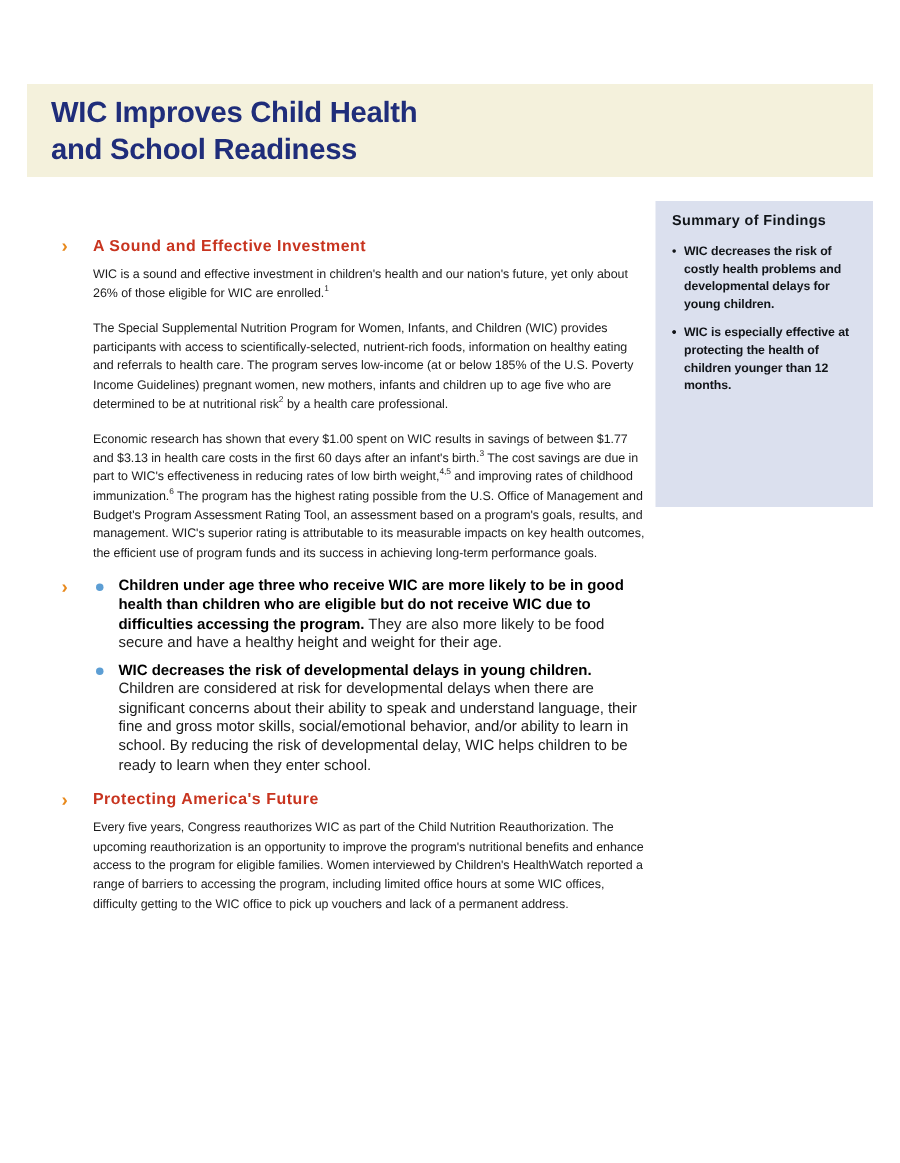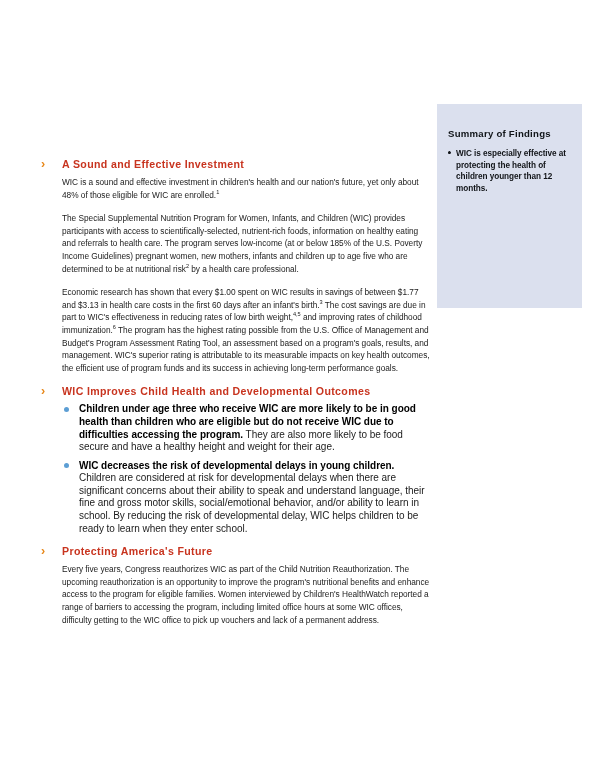--- a/index.html
+++ b/index.html
@@ -75,26 +75,26 @@
     font-size: 19.5px;
     line-height: 25px;
     letter-spacing: -0.2px;
   }
   .doc-title .line2 { display: block; }
 
   
   .sidebar {
     position: absolute;
     left: 437px;
-    top: 104px;
+    top: 134px;
     width: 145px;
     height: 204px;
     background: #dbe0ee;
     box-sizing: border-box;
-    padding: 24px 10px 10px 11px;
+    padding: 8px 10px 10px 11px;
   }
   .sidebar-title {
     color: #101418;
     font-size: 9.6px;
     font-weight: bold;
     letter-spacing: 0.25px;
     margin-bottom: 9px;
   }
   .sidebar ul {
     list-style: none;
@@ -185,59 +185,65 @@
     background: #5c9ed4;
   }
   ul.findings li b { font-weight: bold; color: #000; }
 </style>
 </head>
 <body>
 
 <div class="page">
 
 
+  <div class="title-block">
+    <div class="doc-title">
+      <span>WIC Improves Child Health</span>
+      <span class="line2">and School Readiness</span>
+    </div>
+  </div>
 
   <aside class="sidebar">
     <div class="sidebar-title">Summary of Findings</div>
     <ul>
       <li>
         <span class="dot">•</span>
+        <span>WIC decreases the risk of costly health problems and developmental delays for young children.</span>
       </li>
       <li>
         <span class="dot">•</span>
       </li>
       <li>
         <span class="dot">•</span>
         <span>WIC is especially effective at protecting the health of children younger than 12 months.</span>
       </li>
     </ul>
   </aside>
 
   <main class="content">
 
     <section class="section">
       <h2 class="sec-head">
         <span class="chev">›</span>
         <span>A Sound and Effective Investment</span>
       </h2>
       <p class="body">
-        <span>WIC is a sound and effective investment in children's health and our nation's future, yet only about 48% of those eligible for WIC are enrolled.</span><sup>1</sup>
+        <span>WIC is a sound and effective investment in children's health and our nation's future, yet only about 26% of those eligible for WIC are enrolled.</span><sup>1</sup>
       </p>
       <p class="body">
         <span>The Special Supplemental Nutrition Program for Women, Infants, and Children (WIC) provides participants with access to scientifically-selected, nutrient-rich foods, information on healthy eating and referrals to health care.  The program serves low-income (at or below 185% of the U.S. Poverty Income Guidelines) pregnant women, new mothers, infants and children up to age five who are determined to be at nutritional risk</span><sup>2</sup><span> by a health care professional.</span>
       </p>
       <p class="body">
         <span>Economic research has shown that every $1.00 spent on WIC results in savings of between $1.77 and $3.13 in health care costs in the first 60 days after an infant's birth.</span><sup>3</sup><span>  The cost savings are due in part to WIC's effectiveness in reducing rates of low birth weight,</span><sup>4,5</sup><span> and improving rates of childhood immunization.</span><sup>6</sup><span>  The program has the highest rating possible from the U.S. Office of Management and Budget's Program Assessment Rating Tool, an assessment based on a program's goals, results, and management.  WIC's superior rating is attributable to its measurable impacts on key health outcomes, the efficient use of program funds and its success in achieving long-term performance goals.</span>
       </p>
     </section>
 
     <section class="section">
       <h2 class="sec-head">
         <span class="chev">›</span>
-        <span>WIC Improves Child Health and Developmental Outcomes</span>
       </h2>
       <ul class="findings">
         <li>
           <span class="bdot"></span>
           <b>Children under age three who receive WIC are more likely to be in good health than children who are eligible but do not receive WIC due to difficulties accessing the program.</b><span> They are also more likely to be food secure and have a healthy height and weight for their age.</span>
         </li>
         <li>
           <span class="bdot"></span>
           <b>WIC decreases the risk of developmental delays in young children.</b><span> Children are considered at risk for developmental delays when there are significant concerns about their ability to speak and understand language, their fine and gross motor skills, social/emotional behavior, and/or ability to learn in school. By reducing the risk of developmental delay, WIC helps children to be ready to learn when they enter school.</span>
         </li>

